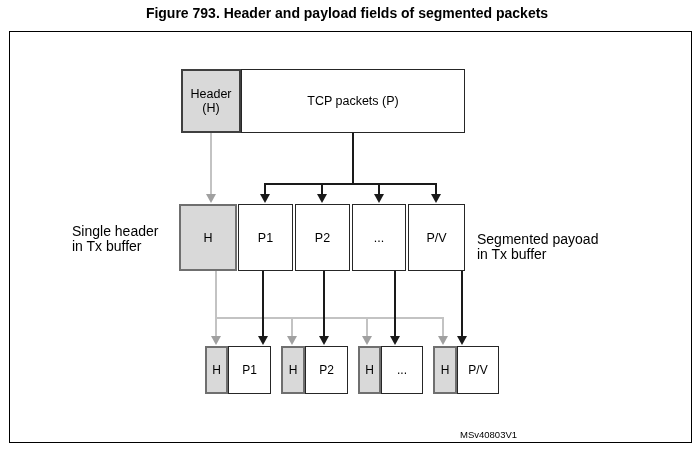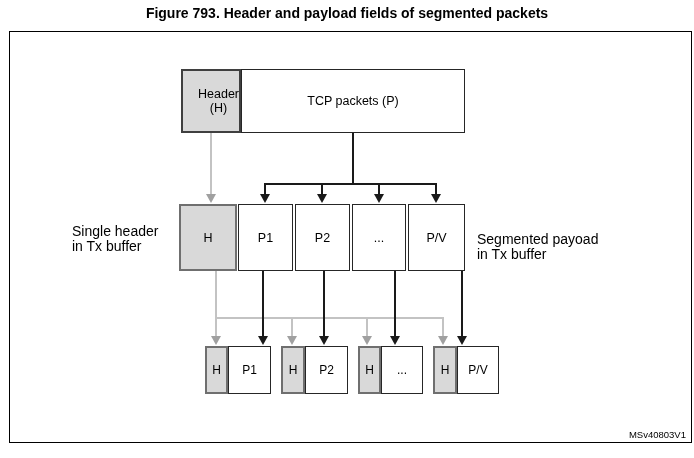--- a/index.html
+++ b/index.html
@@ -13,32 +13,32 @@
   *{margin:0;padding:0;box-sizing:border-box;}
   body{background:#ffffff;font-family:"Liberation Sans",sans-serif;color:#000;}
   .canvas{position:relative;width:694px;height:458px;background:#fff;overflow:hidden;}
   .title{position:absolute;top:5px;left:0;width:694px;text-align:center;
          font-size:14px;font-weight:bold;}
   .frame{position:absolute;left:9px;top:31px;width:683px;height:412px;
          border:1px solid #000;background:#fff;}
   .box{position:absolute;display:flex;align-items:center;justify-content:center;
        background:#fff;border:1px solid var(--dark-border);font-size:12.5px;text-align:center;}
   .box.gray{background:var(--gray-fill);border:2px solid var(--gray-border);}
-  .box.thick{border-width:2px;border-color:#3f3f3f;justify-content:flex-end;}
+  .box.thick{border-width:2px;border-color:#3f3f3f;}
   .lbl{position:absolute;font-size:14px;line-height:15px;text-align:left;}
   .vline,.hline{position:absolute;}
   .vline{width:2px;}
   .hline{height:2px;}
   .black{background:var(--black-arrow);}
   .grayln{background:var(--gray-arrow);}
   .ah{position:absolute;width:0;height:0;
       border-left:5px solid transparent;border-right:5px solid transparent;
       border-top:9px solid var(--black-arrow);}
   .ah.gray{border-top-color:var(--gray-arrowhead);}
-  .watermark{position:absolute;top:429px;left:460px;width:226px;text-align:right;
+  .watermark{position:absolute;top:429px;left:460px;width:226px;text-align:left;
              font-size:9.5px;}
   .small{font-size:12px;}
 </style>
 </head>
 <body>
 
 <div class="canvas">
 
   <div class="title">Figure 793. Header and payload fields of segmented packets</div>
 

